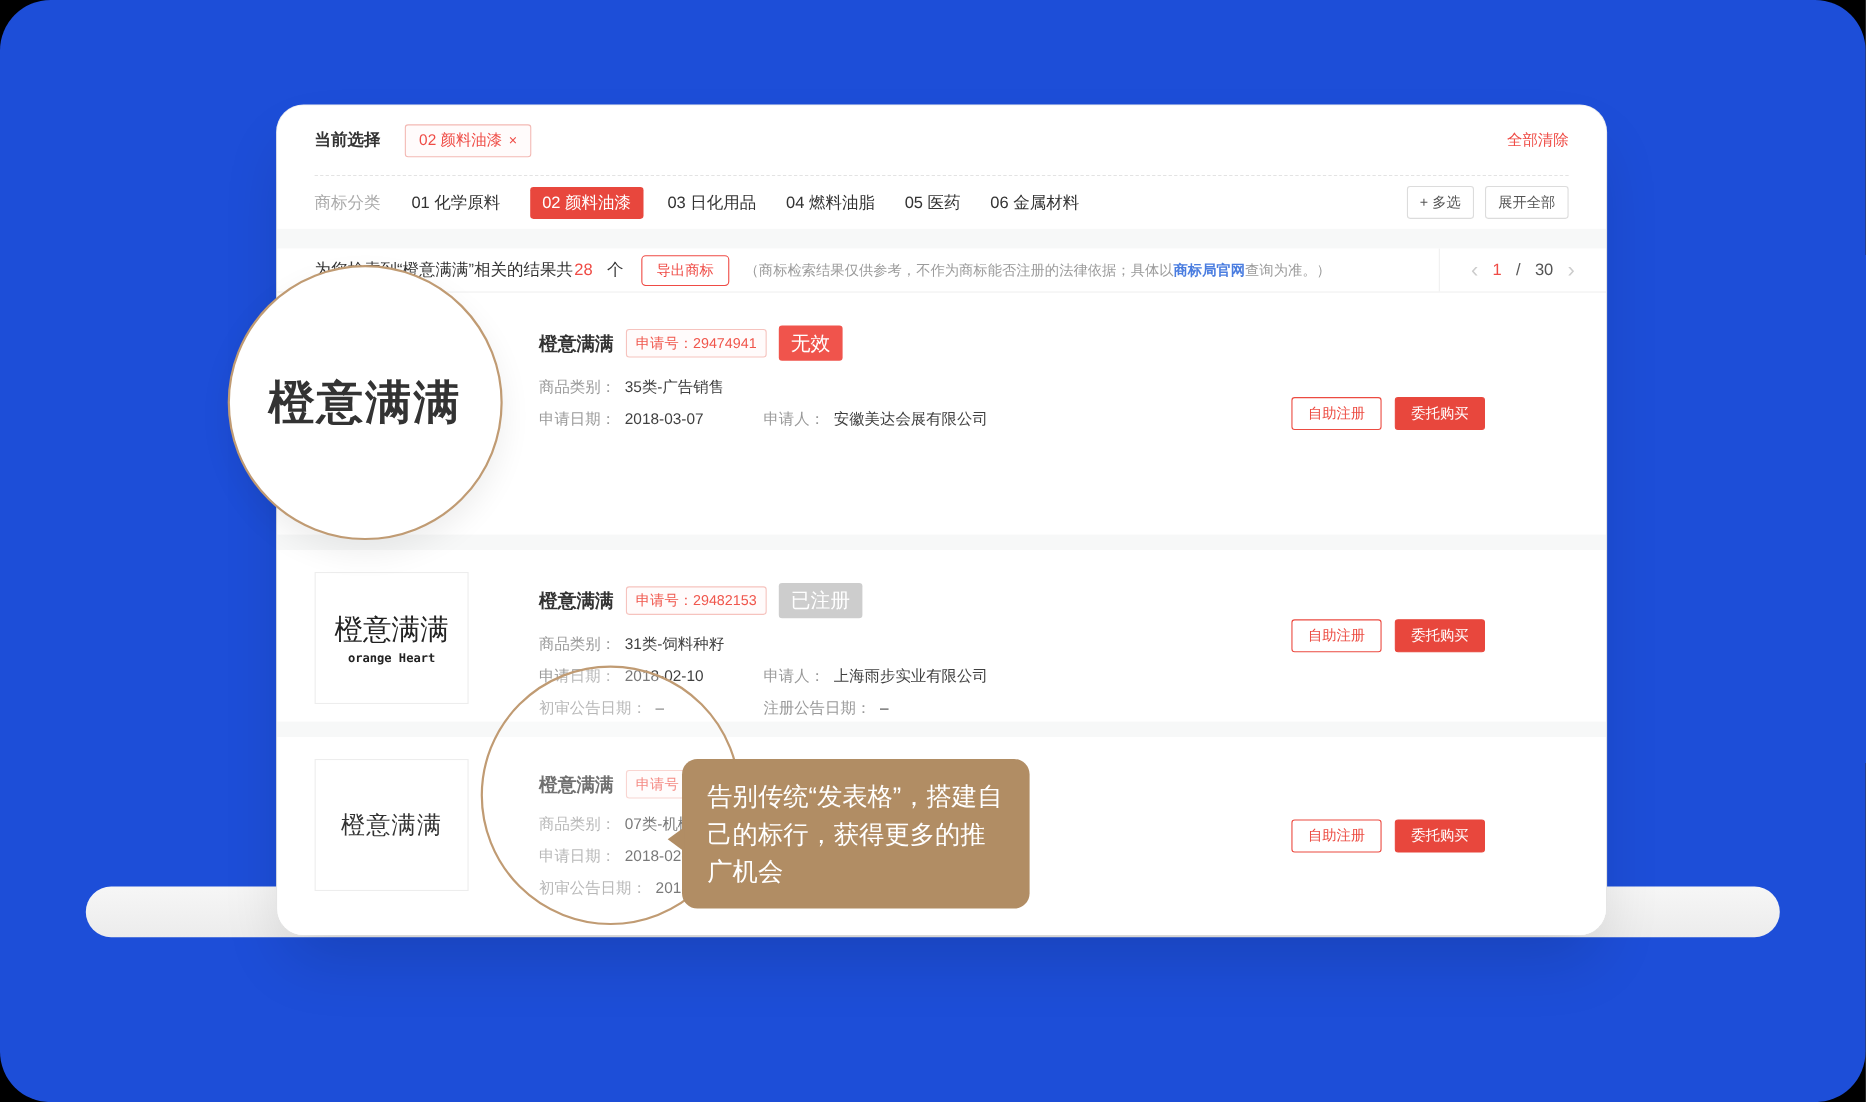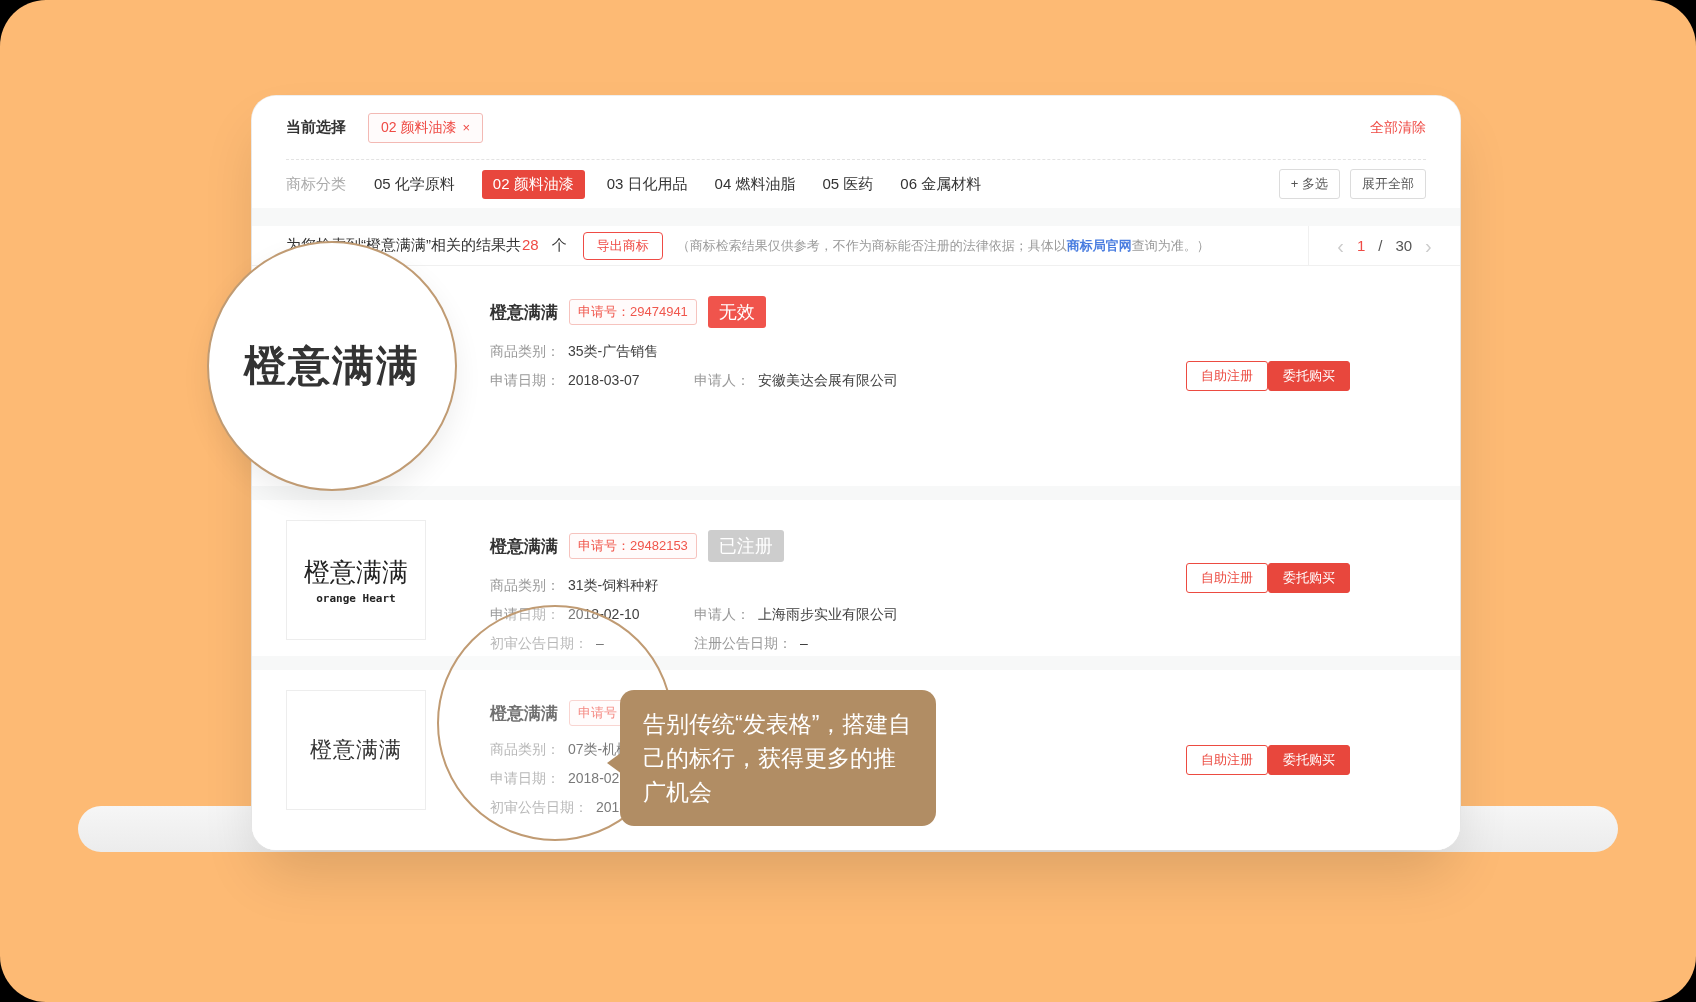--- a/index.html
+++ b/index.html
@@ -1,18 +1,18 @@
 <!DOCTYPE html>
 <html><head>
 <meta charset="utf-8">
 <style>
   * { margin:0; padding:0; box-sizing:border-box; }
   html,body { width:1696px; height:1002px; background:#000; overflow:hidden; }
   body { font-family:"Liberation Sans","DejaVu Sans",sans-serif; }
-  .canvas { position:absolute; inset:0; background:#fdba74; border-radius:46px; overflow:hidden; }
+  .canvas { position:absolute; inset:0; background:#1d4ed8; border-radius:46px; overflow:hidden; }
 
   
   .pedestal { position:absolute; left:78px; top:806px; width:1540px; height:46px;
     background:linear-gradient(#f6f6f6,#ececec); border-radius:23px; z-index:1; }
 
   
   .window { position:absolute; left:252px; top:96px; width:1208px; height:754px;
     background:#fff; border-radius:24px; overflow:hidden; z-index:2;
     box-shadow:0 30px 60px -10px rgba(0,0,0,.14), 0 0 0 1px #f1f1f1; }
 
@@ -68,21 +68,21 @@
     padding:3px 8px; border-radius:3px; white-space:nowrap; }
   .badge { font-size:18px; color:#fff; padding:4px 11px; border-radius:3px; white-space:nowrap; }
   .badge.invalid { background:#f0544c; }
   .badge.registered { background:#cdcdcd; }
   .dl { display:flex; margin-bottom:9px; font-size:14px; line-height:20px; }
   .pair { display:flex; }
   .pair.w1 { width:204px; flex-shrink:0; }
   .lab { color:#999; margin-right:8px; white-space:nowrap; }
   .val { color:#404040; white-space:nowrap; }
 
-  .row-btns { margin-left:auto; margin-right:76px; align-self:center; display:flex; }
+  .row-btns { margin-left:auto; margin-right:76px; align-self:center; display:flex; gap:12px; }
   .btn-outline { font-size:13px; color:#ec4b41; border:1px solid #ec4b41; background:#fff;
     padding:5px 14px; border-radius:3px; cursor:pointer; white-space:nowrap; }
   .btn-solid { font-size:13px; color:#fff; border:1px solid #e8473d; background:#e8473d;
     padding:5px 14px; border-radius:3px; cursor:pointer; white-space:nowrap; }
 
   
   .mag-circle { position:absolute; border-radius:50%; border:2px solid #c09b73; z-index:5; }
   .circle-1 { left:207px; top:241px; width:250px; height:250px; background:#fff;
     display:flex; align-items:center; justify-content:center;
     box-shadow:0 12px 28px rgba(0,0,0,.07); }
@@ -109,21 +109,21 @@
       <div class="filter-top">
         <span class="filter-label">当前选择</span>
         <span class="sel-tag">
           <span>02 颜料油漆</span>
           <span class="x">×</span>
         </span>
         <span class="clear-all">全部清除</span>
       </div>
       <div class="filter-cats">
         <span class="cats-label">商标分类</span>
-        <span class="cat">05 化学原料</span>
+        <span class="cat">01 化学原料</span>
         <span class="cat active">02 颜料油漆</span>
         <span class="cat">03 日化用品</span>
         <span class="cat">04 燃料油脂</span>
         <span class="cat">05 医药</span>
         <span class="cat">06 金属材料</span>
         <span class="cat-btns">
           <button class="cat-btn">+ 多选</button>
           <button class="cat-btn">展开全部</button>
         </span>
       </div>

